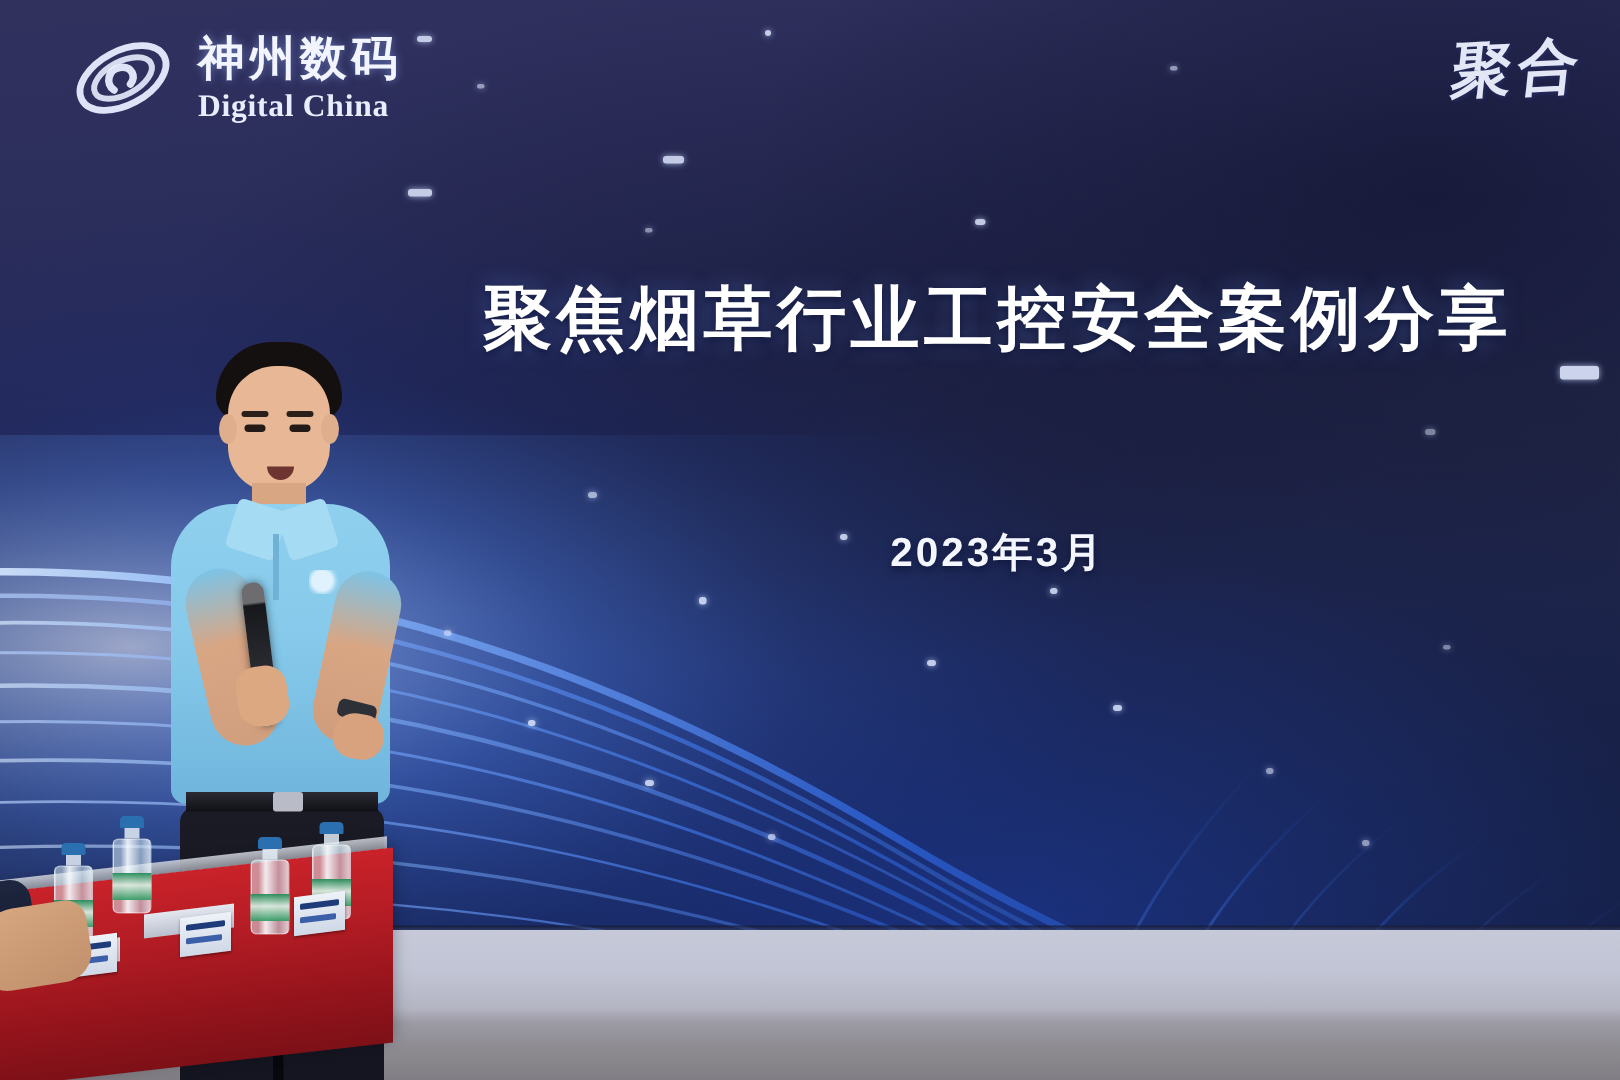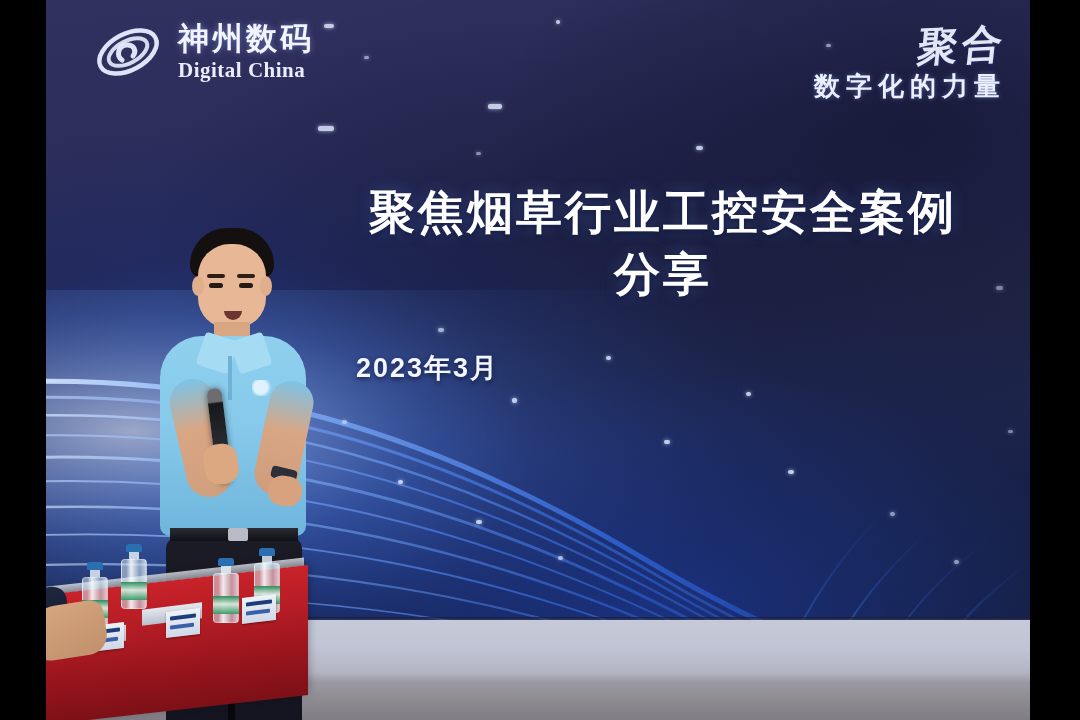--- a/index.html
+++ b/index.html
@@ -1,20 +1,19 @@
 <!DOCTYPE html>
 <html><head>
 <meta charset="utf-8">
 <style>
   html,body{margin:0;padding:0;background:#000;}
   #stage{
-    position:relative;width:984px;height:720px;overflow:hidden;
+    position:relative;width:1080px;height:720px;overflow:hidden;
     font-family:"Liberation Sans","DejaVu Sans",sans-serif;
     background:#222murky;
-    margin-left:46px;
   }
   
   .led-wall{
     position:absolute;inset:0;
     background:
       radial-gradient(ellipse 70% 60% at 18% 62%, rgba(40,90,220,.55) 0%, rgba(25,45,130,.25) 45%, rgba(0,0,0,0) 72%),
       radial-gradient(ellipse 90% 70% at 62% 86%, rgba(30,70,200,.48) 0%, rgba(18,32,95,.22) 50%, rgba(0,0,0,0) 78%),
       linear-gradient(175deg,#31315e 0%,#2c2e5c 16%,#262a55 32%,#222749 48%,#1d2446 62%,#18203e 76%,#141a33 100%);
   }
   
@@ -51,21 +50,21 @@
           text-shadow:0 0 5px rgba(140,170,255,.45);}
 
   
   .slide-title{
     position:absolute;left:0;right:0;top:182px;text-align:center;
     font-size:46px;font-weight:700;color:#ffffff;letter-spacing:3px;
     text-shadow:0 2px 6px rgba(10,16,50,.85), 0 0 14px rgba(120,160,255,.35);
   }
   .slide-title .pad{padding-left:310px;padding-right:60px;display:block;}
   .slide-date{
-    position:absolute;left:310px;right:60px;top:350px;text-align:left;
+    position:absolute;left:310px;right:60px;top:350px;text-align:center;
     font-size:27px;font-weight:700;color:#f4f6ff;letter-spacing:2px;
     text-shadow:0 2px 5px rgba(10,16,50,.7);
   }
   .slide-company{
     position:absolute;left:310px;right:60px;top:455px;text-align:center;
     font-size:31px;font-weight:700;color:#ffffff;letter-spacing:3px;
     text-shadow:0 2px 6px rgba(10,16,50,.8), 0 0 12px rgba(120,160,255,.3);
   }
 
   
@@ -251,21 +250,20 @@
       </g>
     </svg>
     <div class="dc-text">
       <span class="dc-cn">神州数码</span>
       <span class="dc-en">Digital China</span>
     </div>
   </div>
 
   <div class="brand-right">
     <div class="br-juhe">聚合</div>
-    <div class="br-sub">数字化的力量</div>
   </div>
 
   <div class="slide-title">
     <span class="pad">聚焦烟草行业工控安全案例分享</span>
   </div>
   <div class="slide-date">2023年3月</div>
 
   <div class="floor-edge"></div>
   <div class="floor"></div>
 

